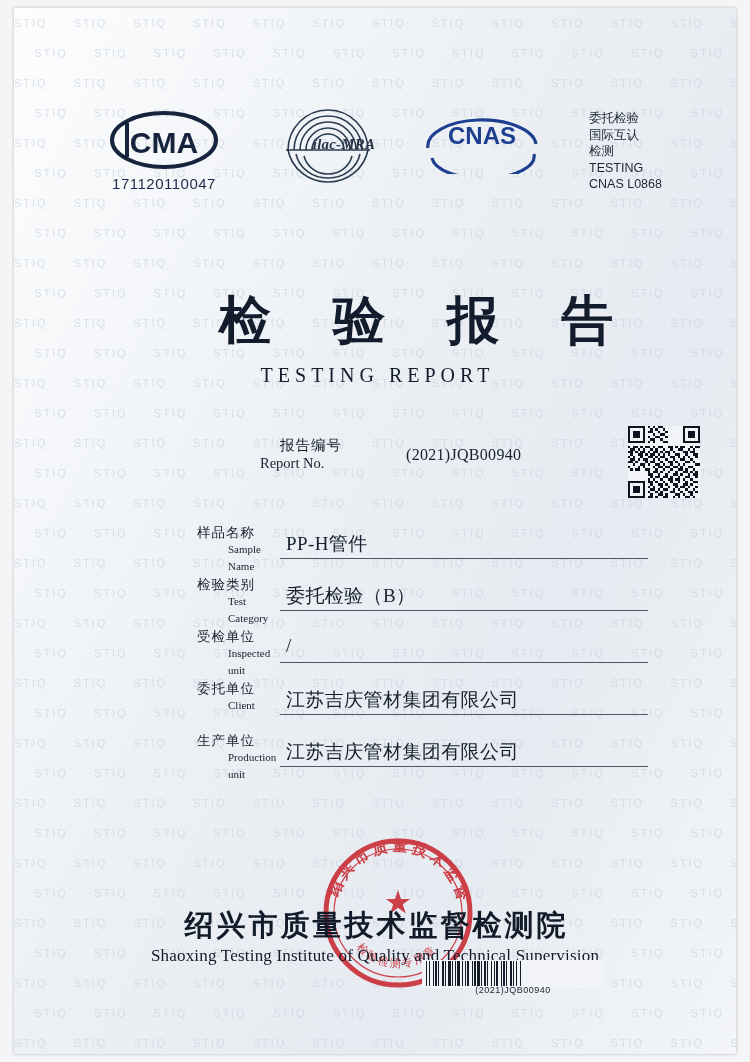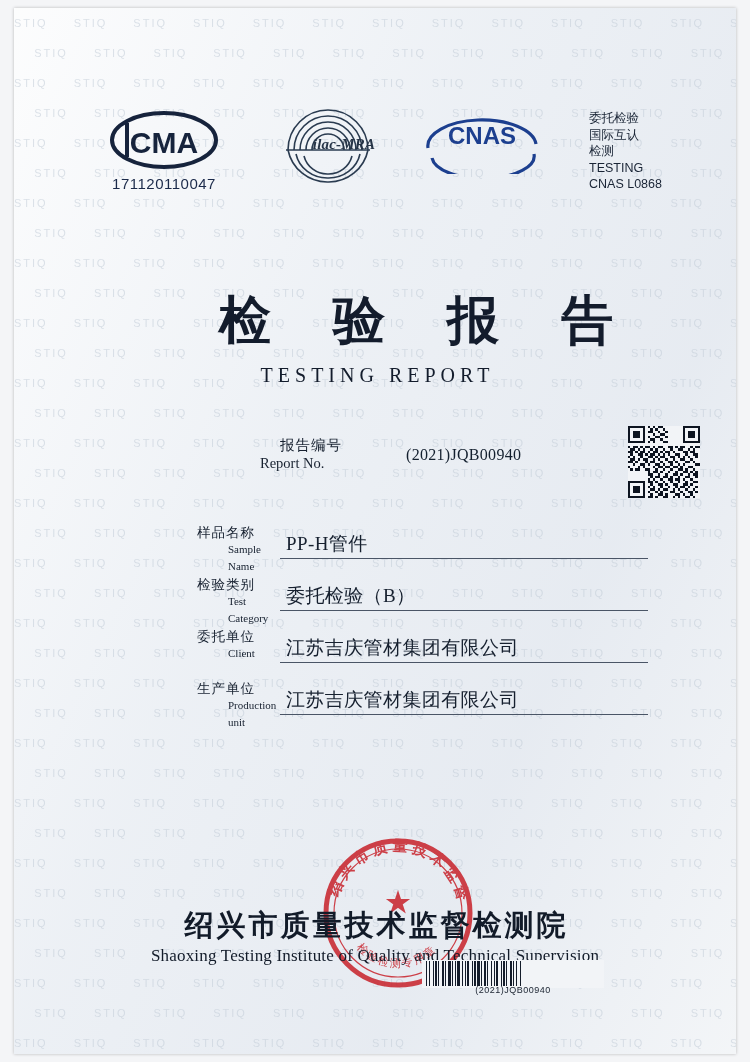--- a/index.html
+++ b/index.html
@@ -609,20 +609,28 @@
 
         <div class="field">
           <div class="label">
             <div class="cn">检验类别</div>
             <div class="en">Test Category</div>
           </div>
           <div class="value">委托检验（B）</div>
           <div class="rule"></div>
         </div>
 
+        <div class="field">
+          <div class="label">
+            <div class="cn">受检单位</div>
+            <div class="en">Inspected unit</div>
+          </div>
+          <div class="value">/</div>
+          <div class="rule"></div>
+        </div>
 
         <div class="field">
           <div class="label">
             <div class="cn">委托单位</div>
             <div class="en">Client</div>
           </div>
           <div class="value">江苏吉庆管材集团有限公司</div>
           <div class="rule"></div>
         </div>
 

